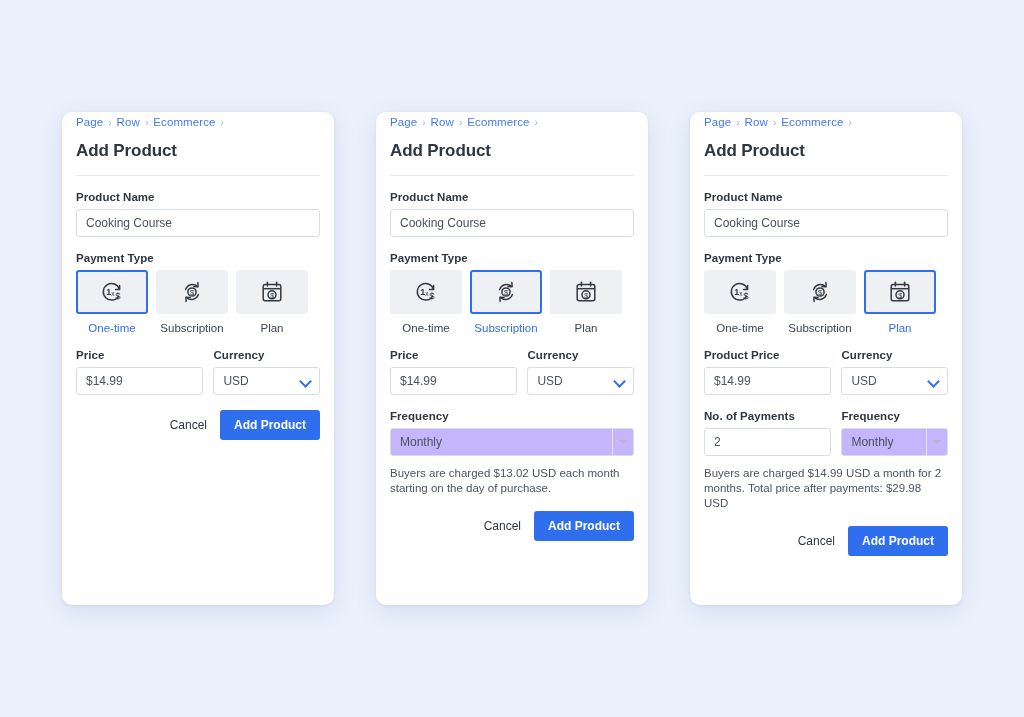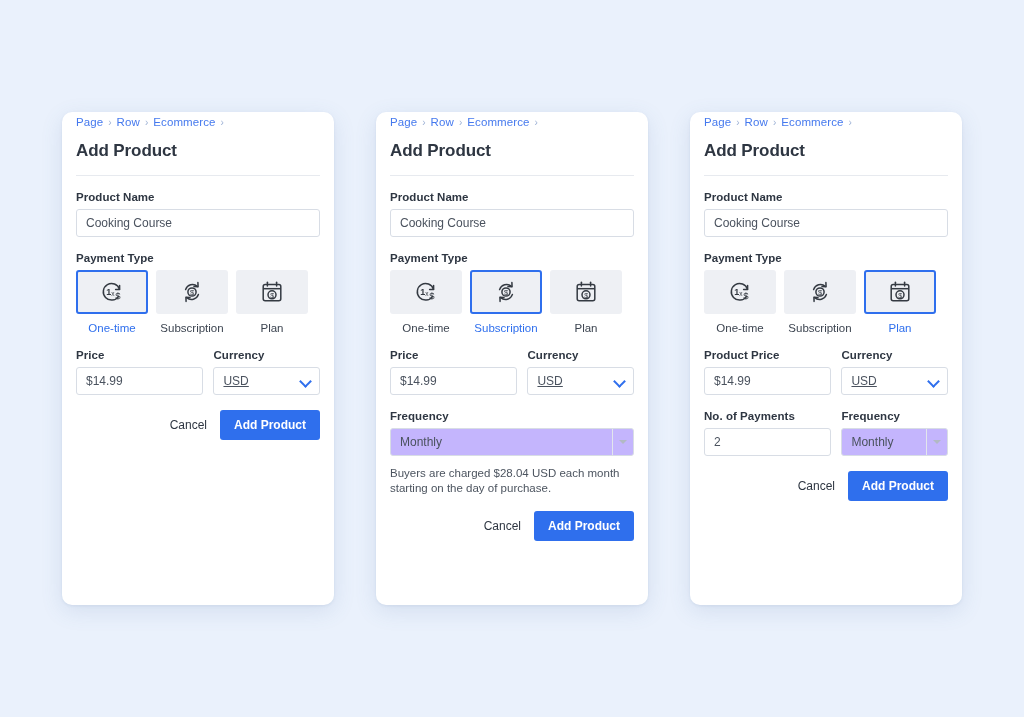--- a/index.html
+++ b/index.html
@@ -155,21 +155,20 @@
     border: 1px solid #d8dde5;
     border-radius: 3px;
     background: #fff;
     display: flex;
     align-items: center;
     justify-content: space-between;
     padding: 0 8px 0 9px;
     font-size: 12px;
     color: #4a525e;
     box-sizing: border-box;
-    text-decoration: underline;
   }
   .chev {
     width: 11px;
     height: 7px;
     position: relative;
   }
   .chev::before {
     content: "";
     position: absolute;
     left: 1px; top: 0px;
@@ -443,21 +442,21 @@
       <div class="block">
         <div class="field-label">Frequency</div>
         <div class="select-split col-full">
           <span class="value">Monthly</span>
           <span class="caret-box">
               <span class="caret-tri"></span>
             </span>
         </div>
       </div>
 
-      <div class="helper">Buyers are charged $28.04 USD each month starting on the day of purchase.</div>
+      <div class="helper">Buyers are charged $13.02 USD each month starting on the day of purchase.</div>
 
       <div class="block actions">
         <button class="btn-cancel">Cancel</button>
         <button class="btn-primary">Add Product</button>
       </div>
 
     </div>
   </div>
 
   <div class="card card-3">
@@ -557,20 +556,21 @@
           <div class="field-label">Frequency</div>
           <div class="select-split">
             <span class="value">Monthly</span>
             <span class="caret-box">
                 <span class="caret-tri"></span>
               </span>
           </div>
         </div>
       </div>
 
+      <div class="helper">Buyers are charged $14.99 USD a month for 2 months. Total price after payments: $29.98 USD</div>
 
       <div class="block actions">
         <button class="btn-cancel">Cancel</button>
         <button class="btn-primary">Add Product</button>
       </div>
 
     </div>
   </div>
 
 </div>

